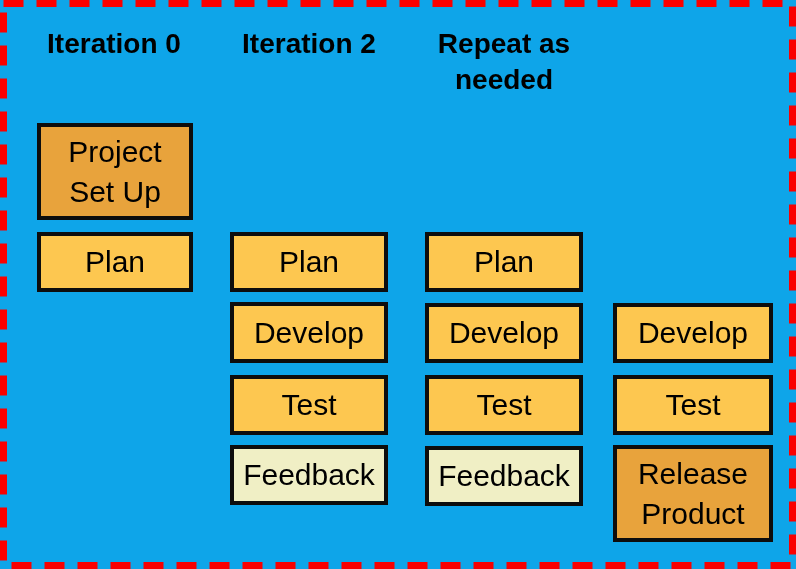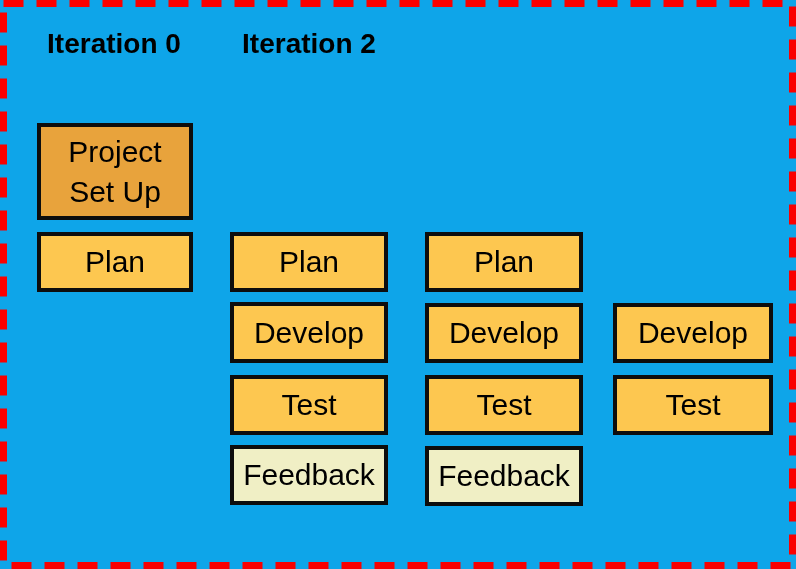--- a/index.html
+++ b/index.html
@@ -65,30 +65,32 @@
 <body>
 
 <div class="canvas">
 
   <svg class="dashed-frame" width="796" height="569" viewBox="0 0 796 569">
     <rect x="3.5" y="3.5" width="789" height="562" fill="none" stroke="#FA0000" stroke-width="7" stroke-dasharray="20 13"></rect>
   </svg>
 
   <div class="col-header h1">Iteration 0</div>
   <div class="col-header h2">Iteration 2</div>
+  <div class="col-header h3">Repeat as needed</div>
 
   <div class="pbox v-milestone b-setup">Project Set Up</div>
   <div class="pbox v-task b-plan1">Plan</div>
 
   <div class="pbox v-task b-plan2">Plan</div>
   <div class="pbox v-task b-dev2">Develop</div>
   <div class="pbox v-task b-test2">Test</div>
   <div class="pbox v-feedback b-fb2">Feedback</div>
 
   <div class="pbox v-task b-plan3">Plan</div>
   <div class="pbox v-task b-dev3">Develop</div>
   <div class="pbox v-task b-test3">Test</div>
   <div class="pbox v-feedback b-fb3">Feedback</div>
 
   <div class="pbox v-task b-dev4">Develop</div>
   <div class="pbox v-task b-test4">Test</div>
+  <div class="pbox v-milestone b-rel4">Release Product</div>
 
 </div>
 
 </body></html>

